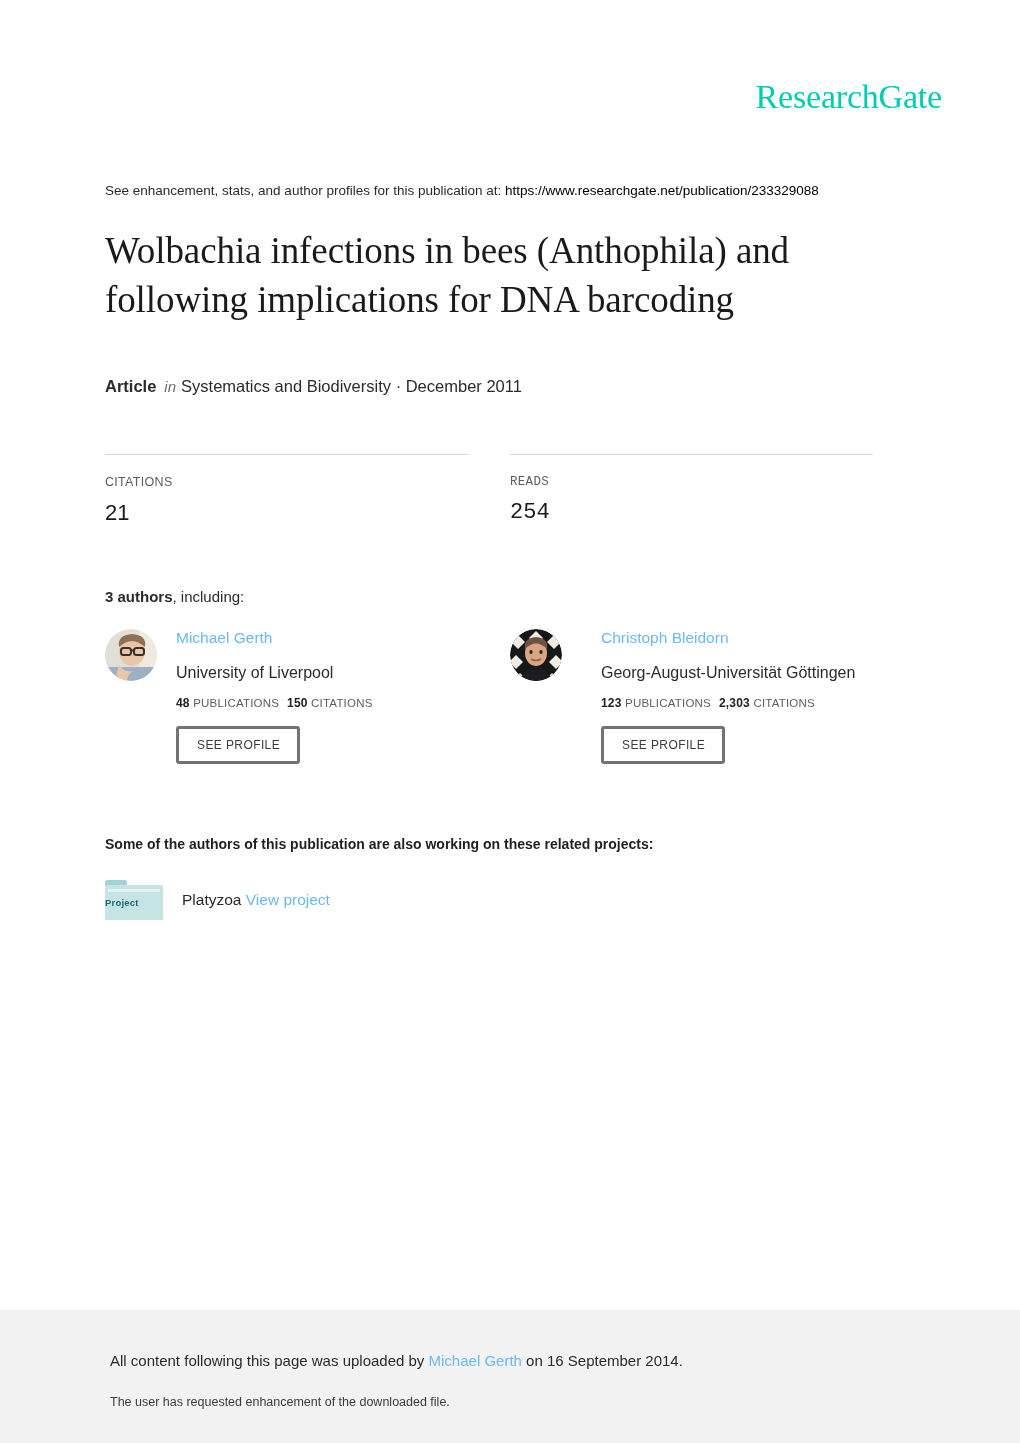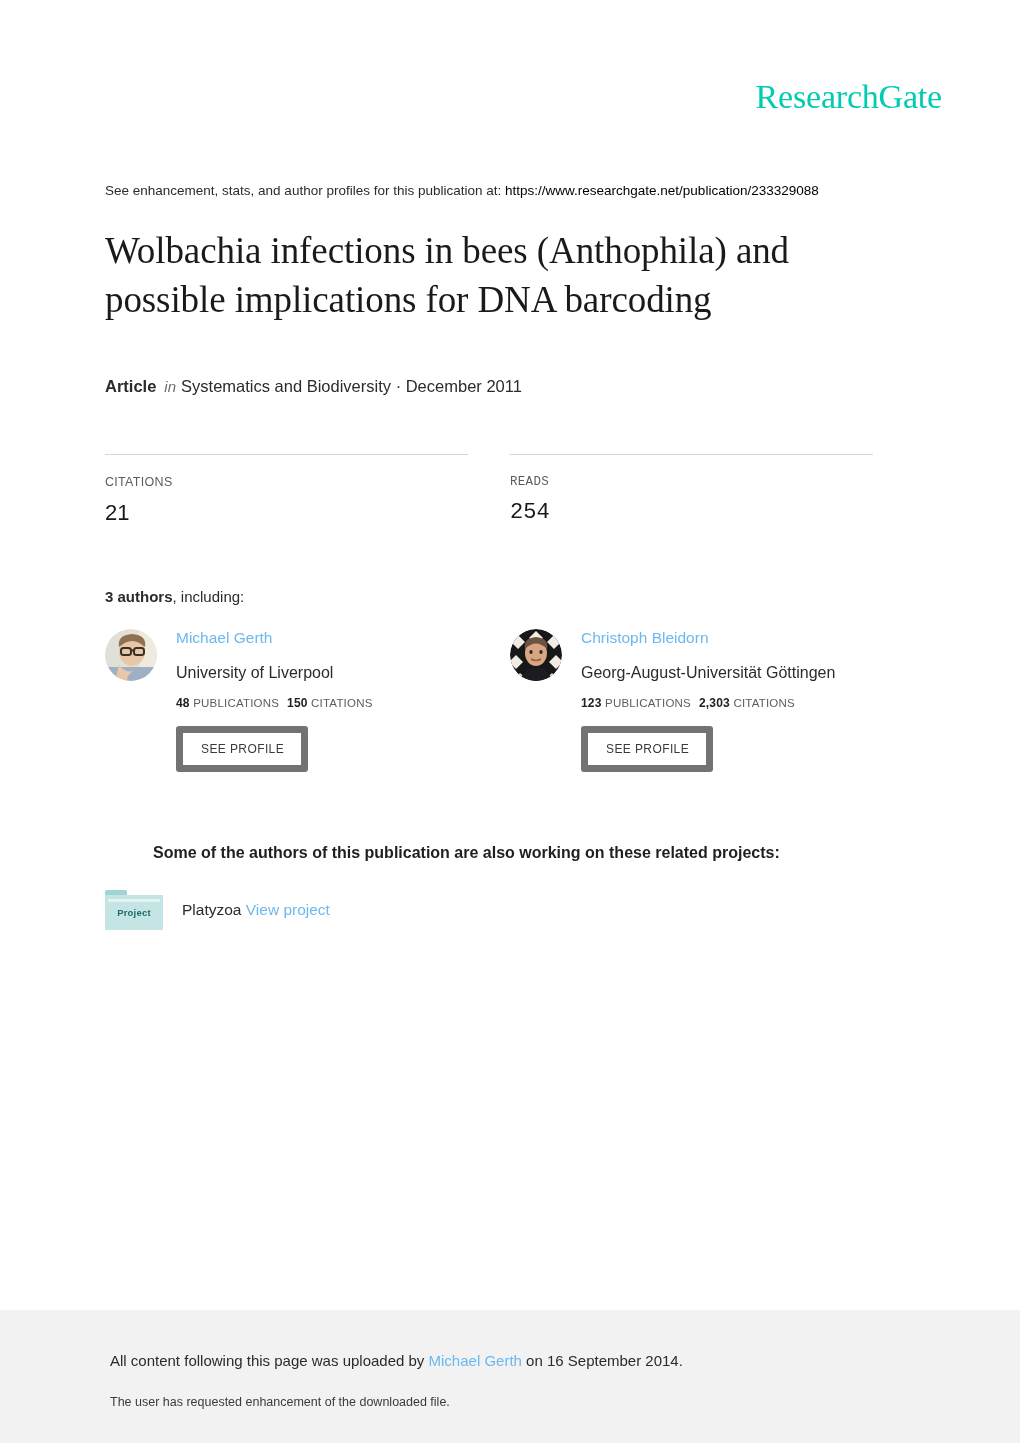--- a/index.html
+++ b/index.html
@@ -130,20 +130,21 @@
     margin-top: 22px;
     display: flex;
   }
   .author {
     width: 363px;
     display: flex;
     align-items: flex-start;
   }
   .author + .author {
     margin-left: 42px;
+    gap: 20px;
   }
 
   .avatar {
     width: 52px;
     height: 52px;
     border-radius: 50%;
     flex: 0 0 52px;
     overflow: hidden;
     position: relative;
     margin-top: 2px;
@@ -176,38 +177,37 @@
   .author-stats b {
     color: #222222;
     font-weight: bold;
     font-size: 12px;
   }
   .author-stats .gap { display: inline-block; width: 8px; }
 
   .see-profile {
     margin-top: 16px;
     display: inline-block;
-    border: 7px solid #737373;
+    border: 3px solid #737373;
     border-radius: 3px;
     background: #ffffff;
     padding: 9px 17px 9px 18px;
     font-size: 12px;
     color: #3b3b3b;
     letter-spacing: 0.4px;
     font-family: "Liberation Sans", sans-serif;
     cursor: pointer;
   }
 
   
   .projects-head {
     margin-top: 72px;
-    font-size: 16px;
+    font-size: 14px;
     font-weight: bold;
     color: #1f1f1f;
-    margin-left: 48px;
   }
   .project-row {
     margin-top: 28px;
     display: flex;
     align-items: center;
   }
   .folder {
     width: 58px;
     height: 40px;
     position: relative;
@@ -229,21 +229,20 @@
   .folder-strip {
     position: absolute;
     left: 3px; top: 9px;
     width: 52px; height: 3px;
     background: #e3f2f2;
   }
   .folder-label {
     position: absolute;
     left: 0; top: 17px;
     width: 58px;
-    text-align: center;
     font-size: 9.5px;
     font-weight: bold;
     color: #1d6b6b;
     letter-spacing: 0.2px;
   }
   .project-text {
     margin-left: 19px;
     font-size: 15.5px;
     color: #2b2b2b;
   }
@@ -287,21 +286,21 @@
 
   <div class="rg-logo">ResearchGate</div>
 
   <div class="content">
 
     <div class="discussion-line">
       <span>See enhancement, stats, and author profiles for this publication at:</span>
       <span class="url">https://www.researchgate.net/publication/233329088</span>
     </div>
 
-    <div class="title">Wolbachia infections in bees (Anthophila) and possible implications for DNA barcoding</div>
+    <div class="title">Wolbachia infections in bees (Anthophila) and following implications for DNA barcoding</div>
 
     <div class="article-meta">
       <span class="kind">Article</span><span class="in">in</span><span>Systematics and Biodiversity · December 2011</span>
     </div>
 
 
     <div class="stats">
       <div class="stat-col">
         <div class="stat-rule"></div>
         <div class="stat-label">CITATIONS</div>

